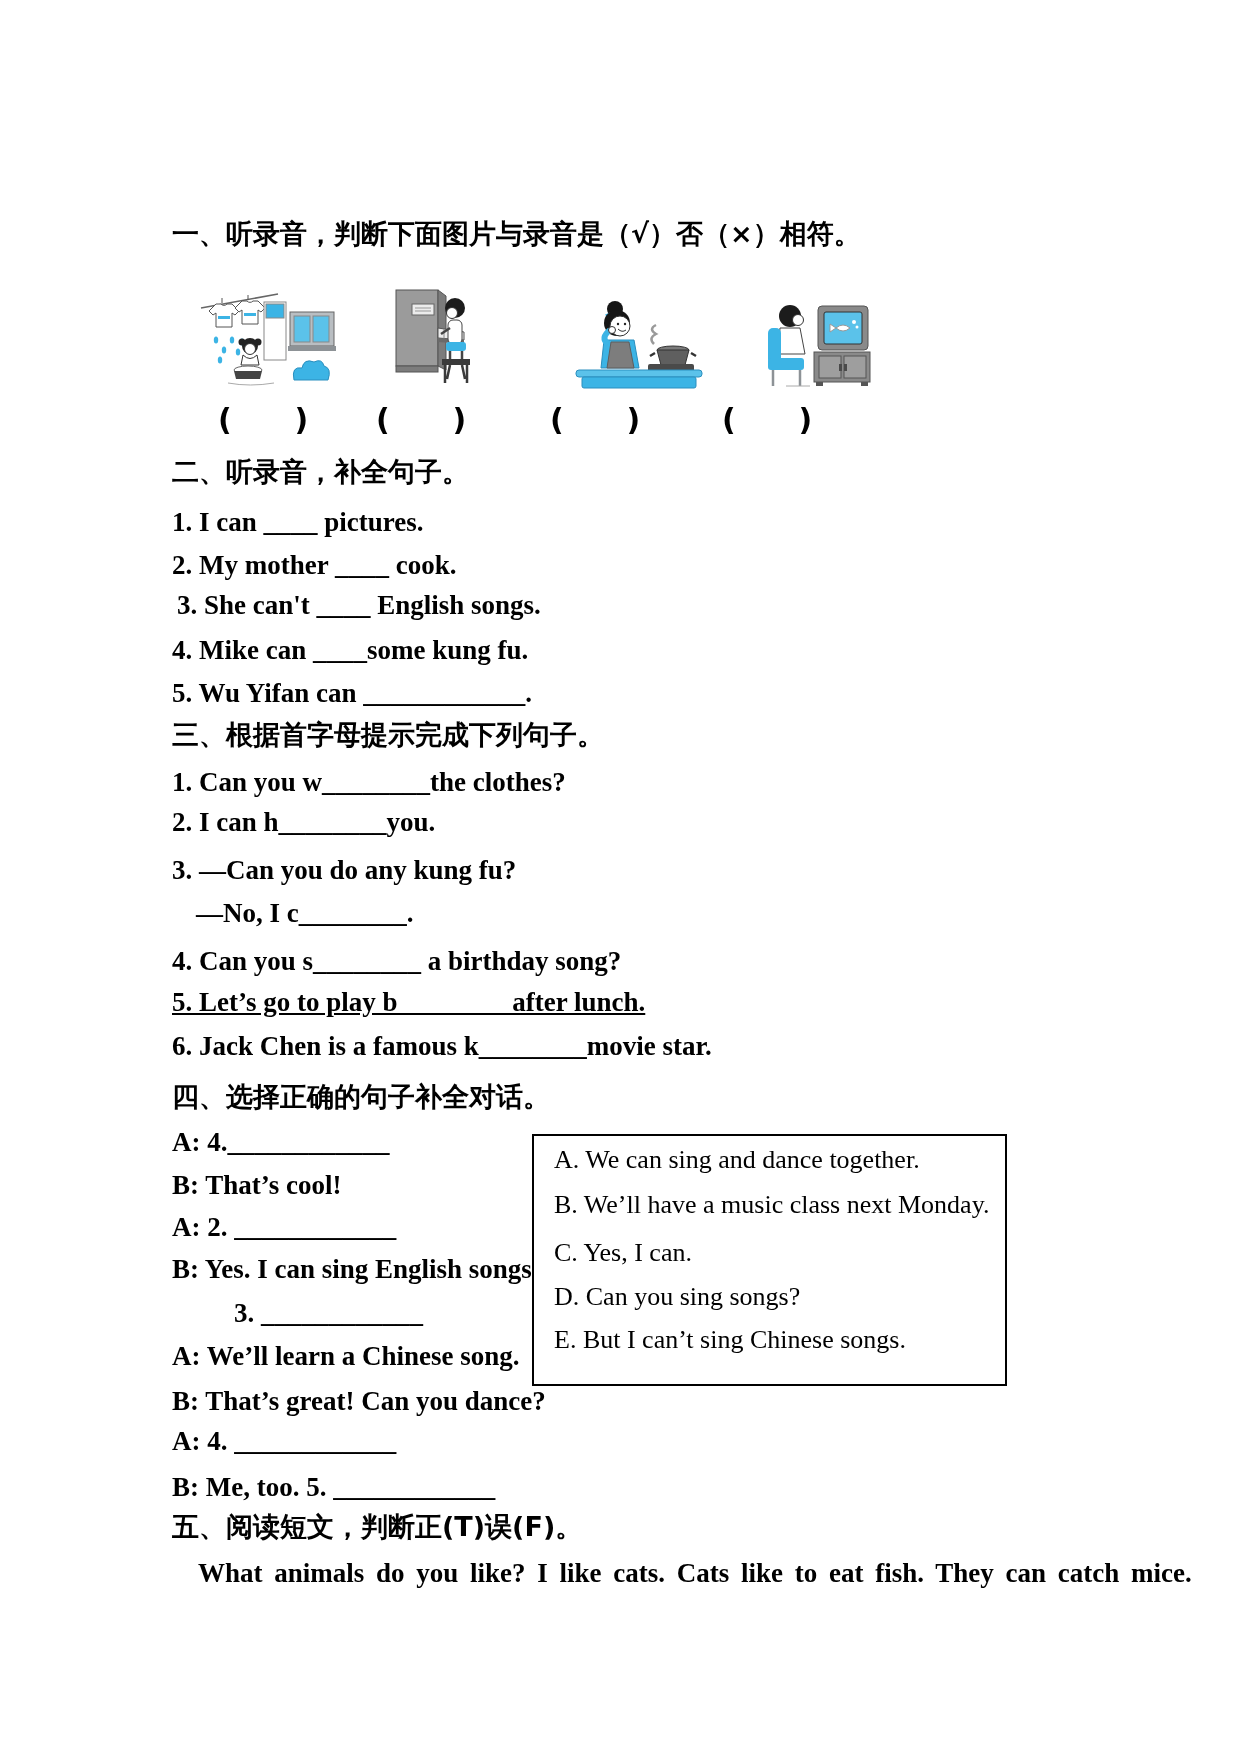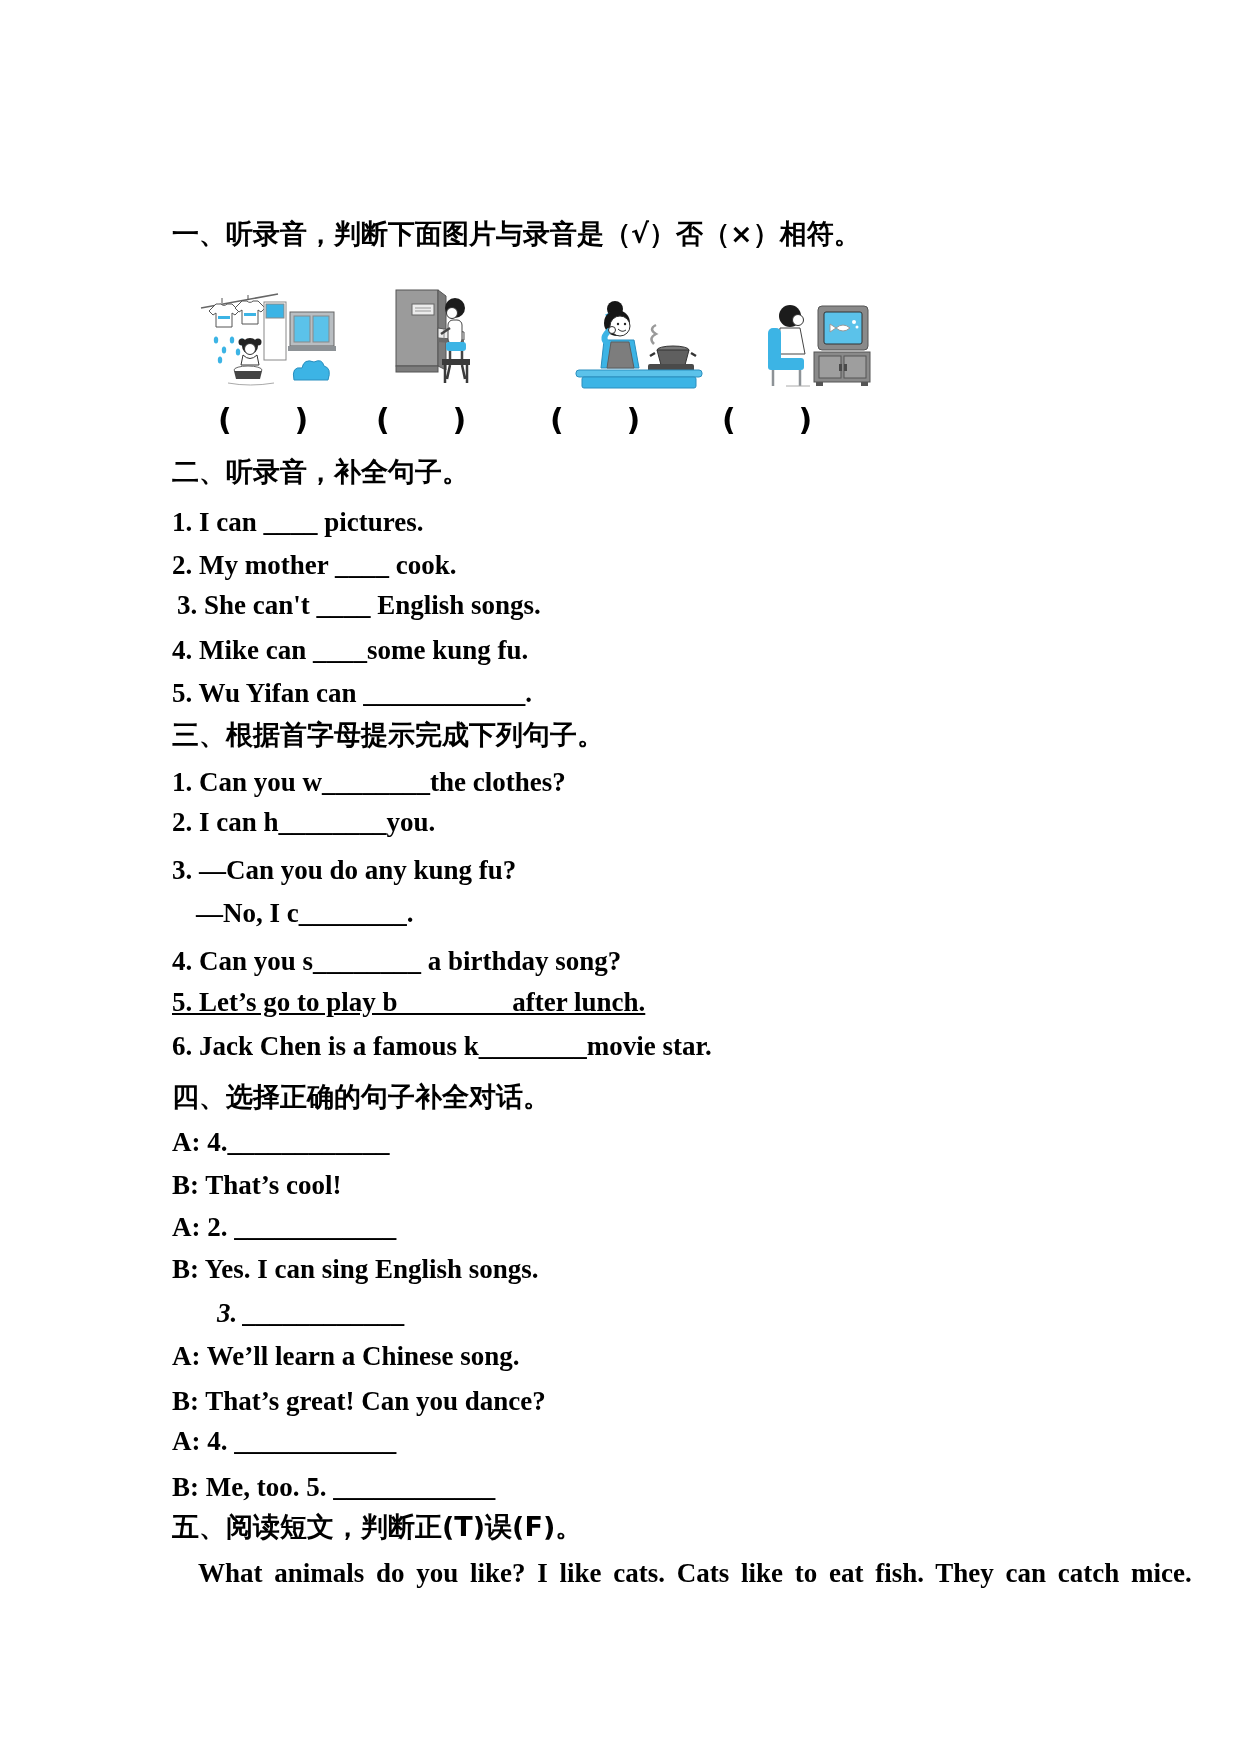--- a/index.html
+++ b/index.html
@@ -170,23 +170,30 @@
   <div class="abs line" style="top:893px; left:196px;">—No, I c________.</div>
   <div class="abs line" style="top:941px; left:172px;">4. Can you s________ a birthday song?</div>
   <div class="abs line" style="top:982px; left:172px;text-decoration:underline;">5. Let’s go to play b________ after lunch.</div>
   <div class="abs line" style="top:1026px; left:172px;">6. Jack Chen is a famous k________movie star.</div>
 
   <div class="abs heading" style="top:1077px; left:172px;">四、选择正确的句子补全对话。</div>
   <div class="abs line" style="top:1122px; left:172px;">A: 4.____________</div>
   <div class="abs line" style="top:1165px; left:172px;">B: That’s cool!</div>
   <div class="abs line" style="top:1207px; left:172px;">A: 2. ____________</div>
   <div class="abs line" style="top:1249px; left:172px;">B: Yes. I can sing English songs.</div>
-  <div class="abs line" style="top:1293px; left:217px;font-style:italic;">3. ____________</div>
+  <div class="abs line" style="top:1293px; left:234px;">3. ____________</div>
   <div class="abs line" style="top:1336px; left:172px;">A: We’ll learn a Chinese song.</div>
   <div class="abs line" style="top:1381px; left:172px;">B: That’s great! Can you dance?</div>
   <div class="abs line" style="top:1421px; left:172px;">A: 4. ____________</div>
   <div class="abs line" style="top:1467px; left:172px;">B: Me, too. 5. ____________</div>
 
+  <div class="abs optionbox">
+    <div class="option" style="top:6px;">A. We can sing and dance together.</div>
+    <div class="option" style="top:51px;">B. We’ll have a music class next Monday.</div>
+    <div class="option" style="top:99px;">C. Yes, I can.</div>
+    <div class="option" style="top:143px;">D. Can you sing songs?</div>
+    <div class="option" style="top:186px;">E. But I can’t sing Chinese songs.</div>
+  </div>
 
   <div class="abs heading" style="top:1507px; left:172px;">五、阅读短文，判断正(T)误(F)。</div>
   <div class="abs passage" style="top:1553px; left:198px; width:900px;">What animals do you like? I like cats. Cats like to eat fish. They can catch mice.</div>
 
 </div>
 
 </body></html>

